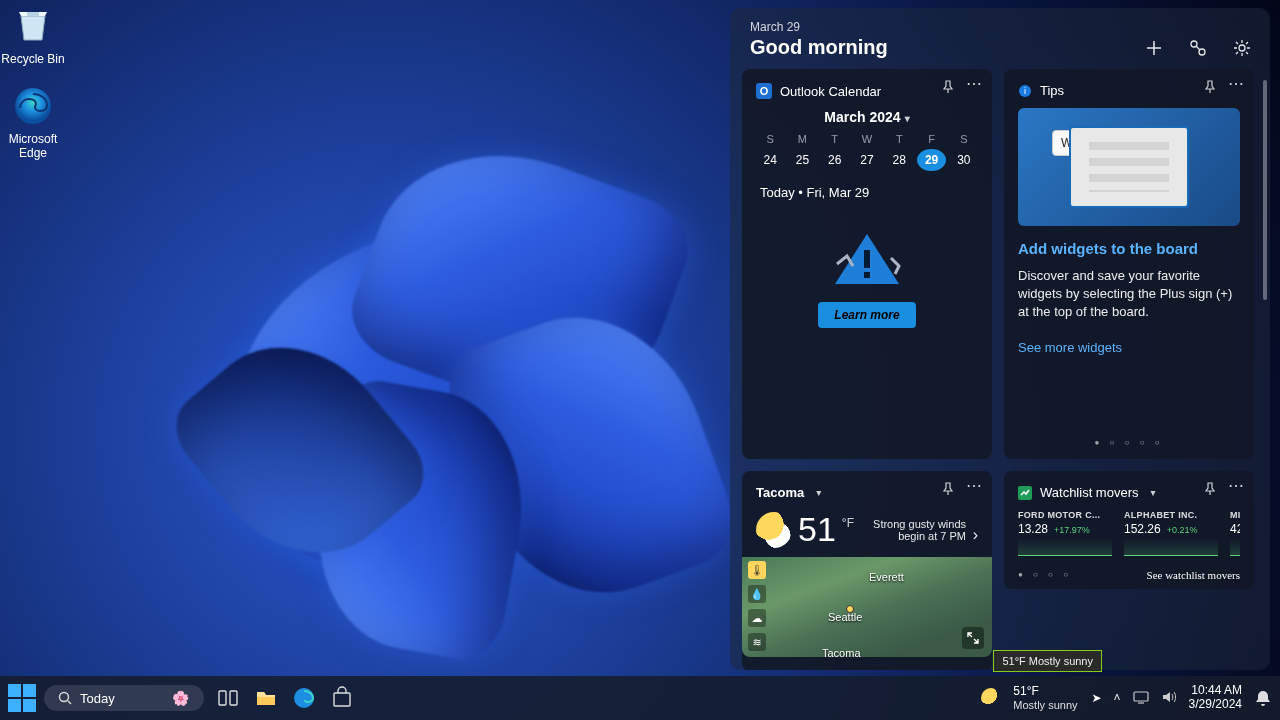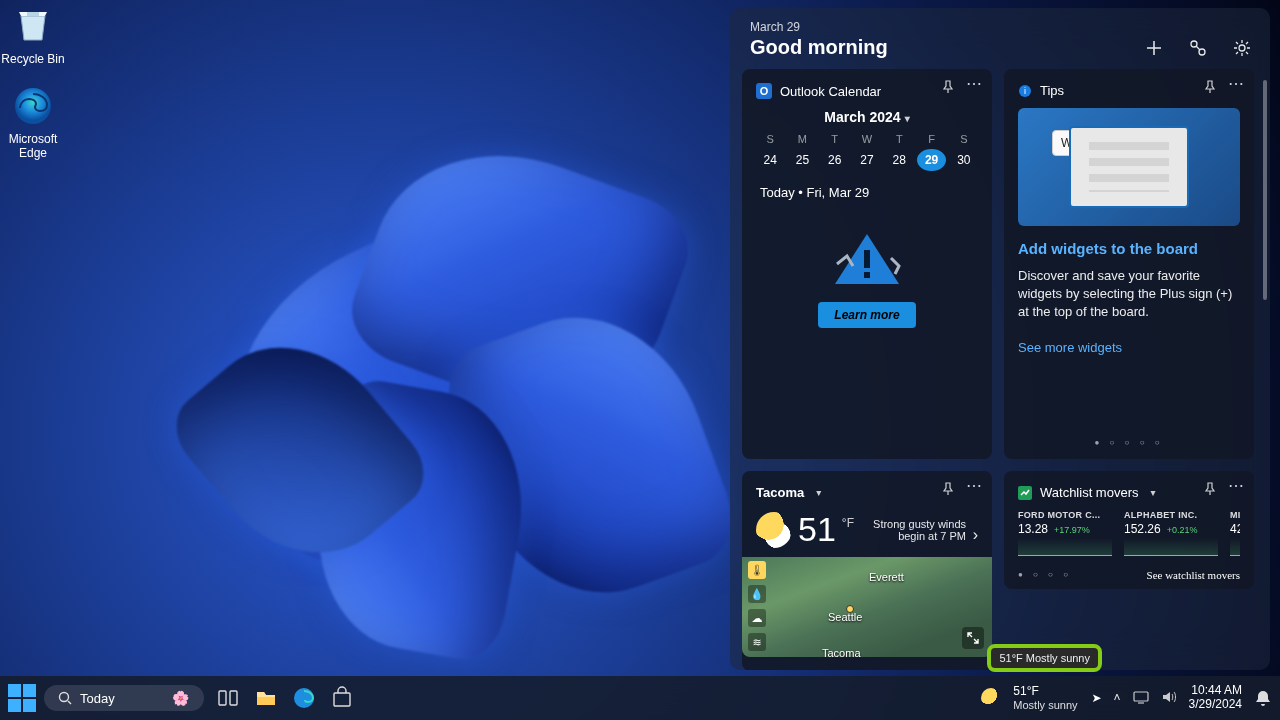--- a/index.html
+++ b/index.html
@@ -140,21 +140,21 @@
 .tb-ico { width:28px; height:28px; border-radius:4px; display:flex; align-items:center; justify-content:center; cursor:pointer; }
 .tb-right { margin-left:auto; display:flex; align-items:center; gap:12px; font-size:12px; }
 .tb-weather { display:flex; align-items:center; gap:12px; cursor:pointer; }
 .tb-weather .wi { width:20px; height:20px; background: radial-gradient(circle at 35% 35%, #ffd95e 48%, transparent 49%); border-radius:50%; }
 .tb-weather .wt { line-height:1.1; }
 .tb-tray { display:flex; gap:12px; align-items:center; opacity:.9; }
 .tb-clock { text-align:right; line-height:1.15; }
 .tb-notif { width:18px; height:18px; cursor:pointer; }
 
 
-.tb-tip { position:absolute; bottom:48px; right:178px; background:#2a2a2a; color:#eee; font-size:11px; padding:4px 8px; border-radius:8px; border:4px solid #84cc16; }
+.tb-tip { position:absolute; bottom:48px; right:178px; background:#2a2a2a; color:#eee; font-size:11px; padding:4px 8px; border-radius:0; border:1px solid #84cc16; }
 .svg-more { font-size:16px; line-height:10px; }
 .appico { width:24px; height:24px; }
 </style>
 </head>
 <body>
 
 <div class="bloom">
   <div class="petal p1"></div>
     <div class="petal p2"></div>
     <div class="petal p3"></div>

